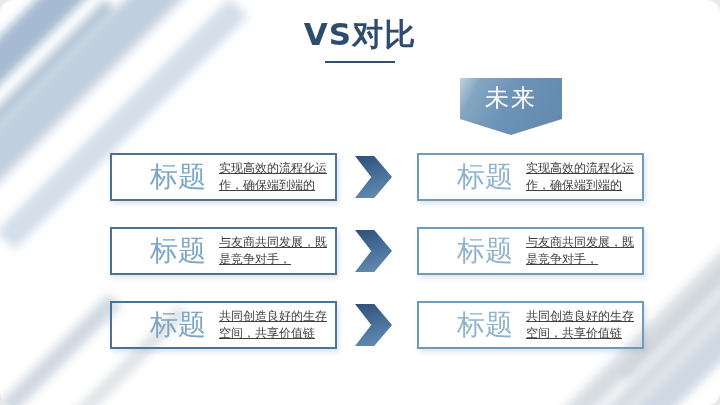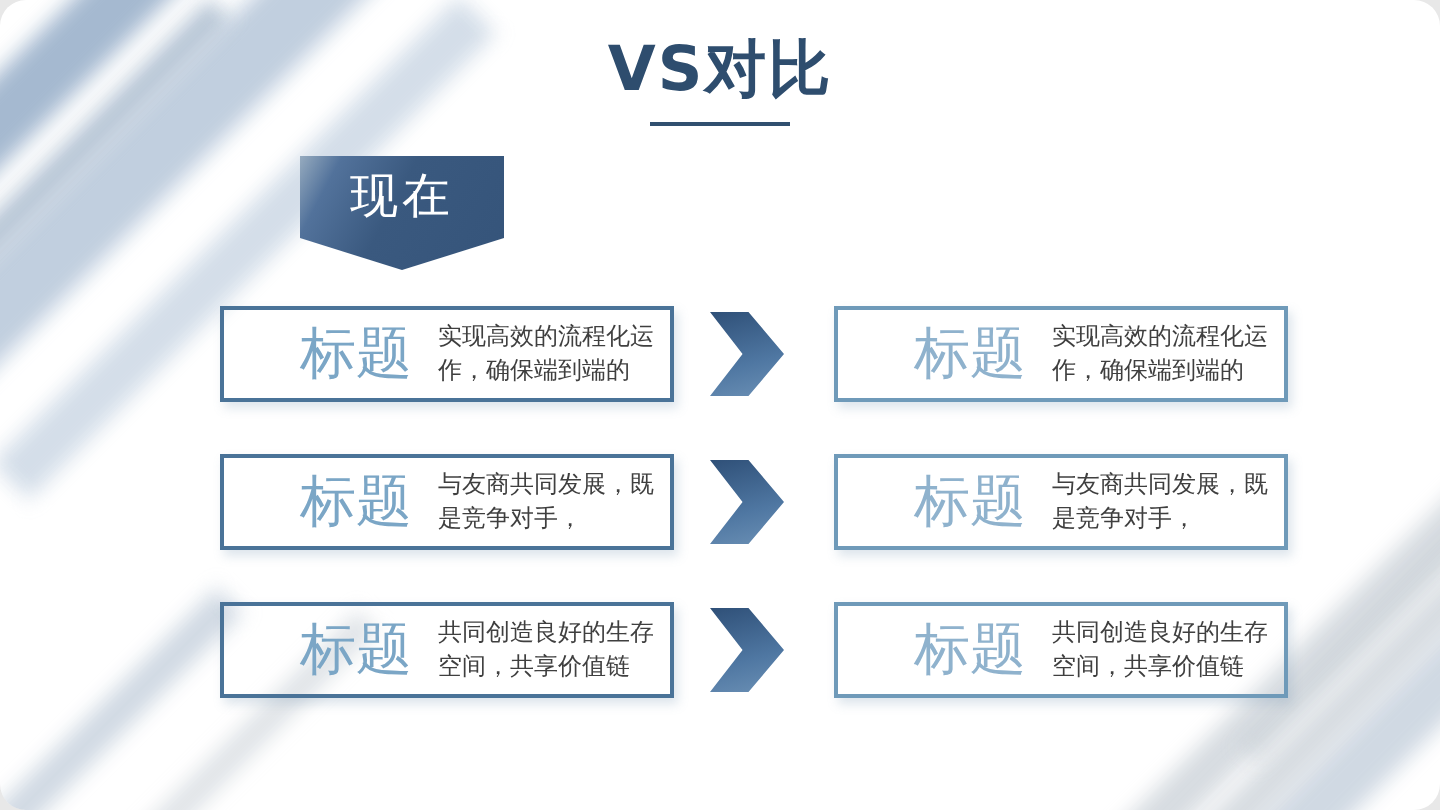--- a/index.html
+++ b/index.html
@@ -43,20 +43,21 @@
   }
   .now .badge{background:radial-gradient(circle at 32% 26%,#6a89a9,#3c5a7d 62%,#35527400 135%),#3c5a7d;}
   .future .badge{background:radial-gradient(circle at 32% 26%,#9cbad2,#6f94b7 62%),#6f94b7;}
   .badge span{color:#ffffff;font-size:22px;font-weight:bold;line-height:1;}
   .card .label{font-size:28px;flex:0 0 auto;}
   .now .label{color:#7ba6c6;}
   .future .label{color:#8fb2cd;}
   .card .desc{
     margin-left:13px;width:112px;font-size:12px;line-height:1.45;color:#3f3f3f;
     word-break:break-all;
+    text-decoration:underline;
   }
   
   .chev{
     position:absolute;left:355px;width:37px;height:42px;
     clip-path:polygon(0 0,52% 0,100% 50%,52% 100%,0 100%,44% 50%);
     background:linear-gradient(165deg,#2f5078,#4f77a2 60%,#6b90b5);
   }
   .chev-a{top:156px;} .chev-b{top:230px;} .chev-c{top:304px;}
 </style>
 </head>
@@ -73,22 +74,22 @@
     <div class="streak" style="left:92px;top:402px;width:260px;height:14px;background:rgba(176,186,196,0.40);"></div>
     <div class="streak" style="left:658px;top:330px;width:300px;height:22px;background:rgba(176,186,196,0.50);"></div>
     <div class="streak" style="left:690px;top:372px;width:340px;height:30px;background:rgba(150,170,192,0.45);"></div>
     <div class="streak" style="left:628px;top:398px;width:300px;height:18px;background:rgba(176,186,196,0.50);"></div>
     <div class="streak" style="left:702px;top:300px;width:220px;height:12px;background:rgba(176,186,196,0.35);"></div>
   </div>
 
   <div class="title">VS对比</div>
   <div class="title-underline"></div>
 
-  <div class="banner banner-now">
-    <span>现在</span>
+  <div class="banner banner-future">
+    <span>未来</span>
   </div>
 
   <div class="card now col-now row-a">
     <div class="badge">
         <span>A</span>
       </div>
     <div class="label">标题</div>
     <div class="desc">实现高效的流程化运作，确保端到端的</div>
   </div>
   <div class="card now col-now row-b">

